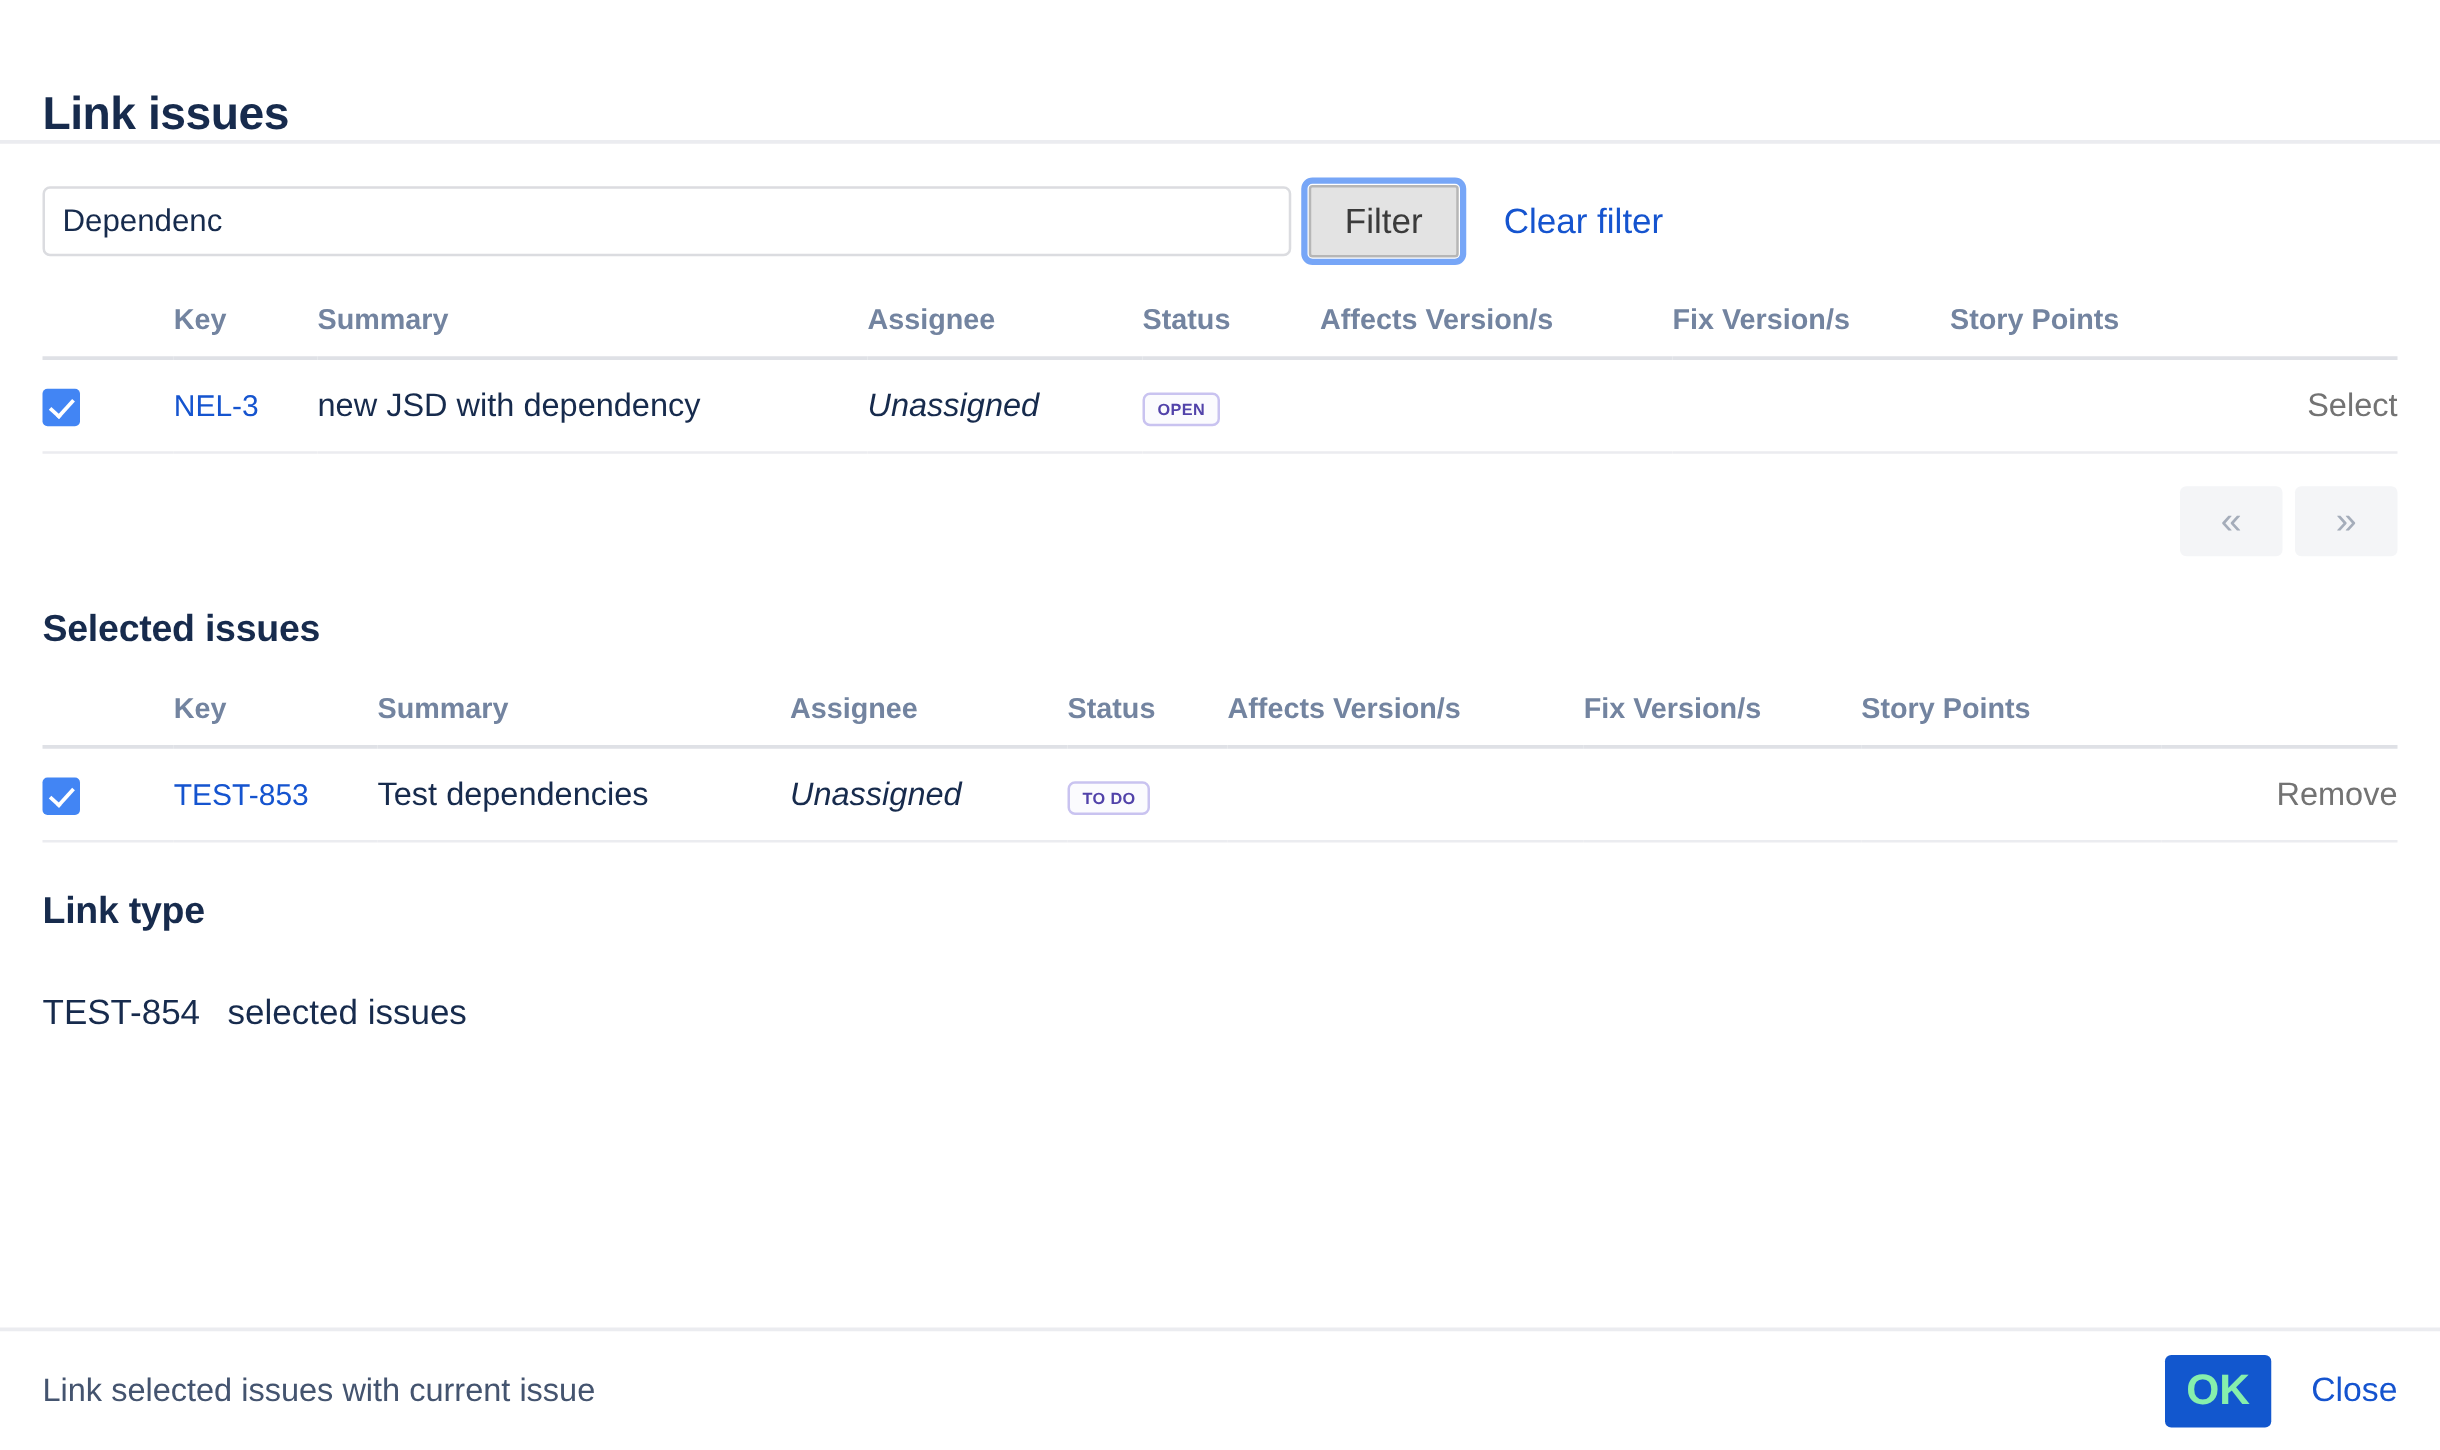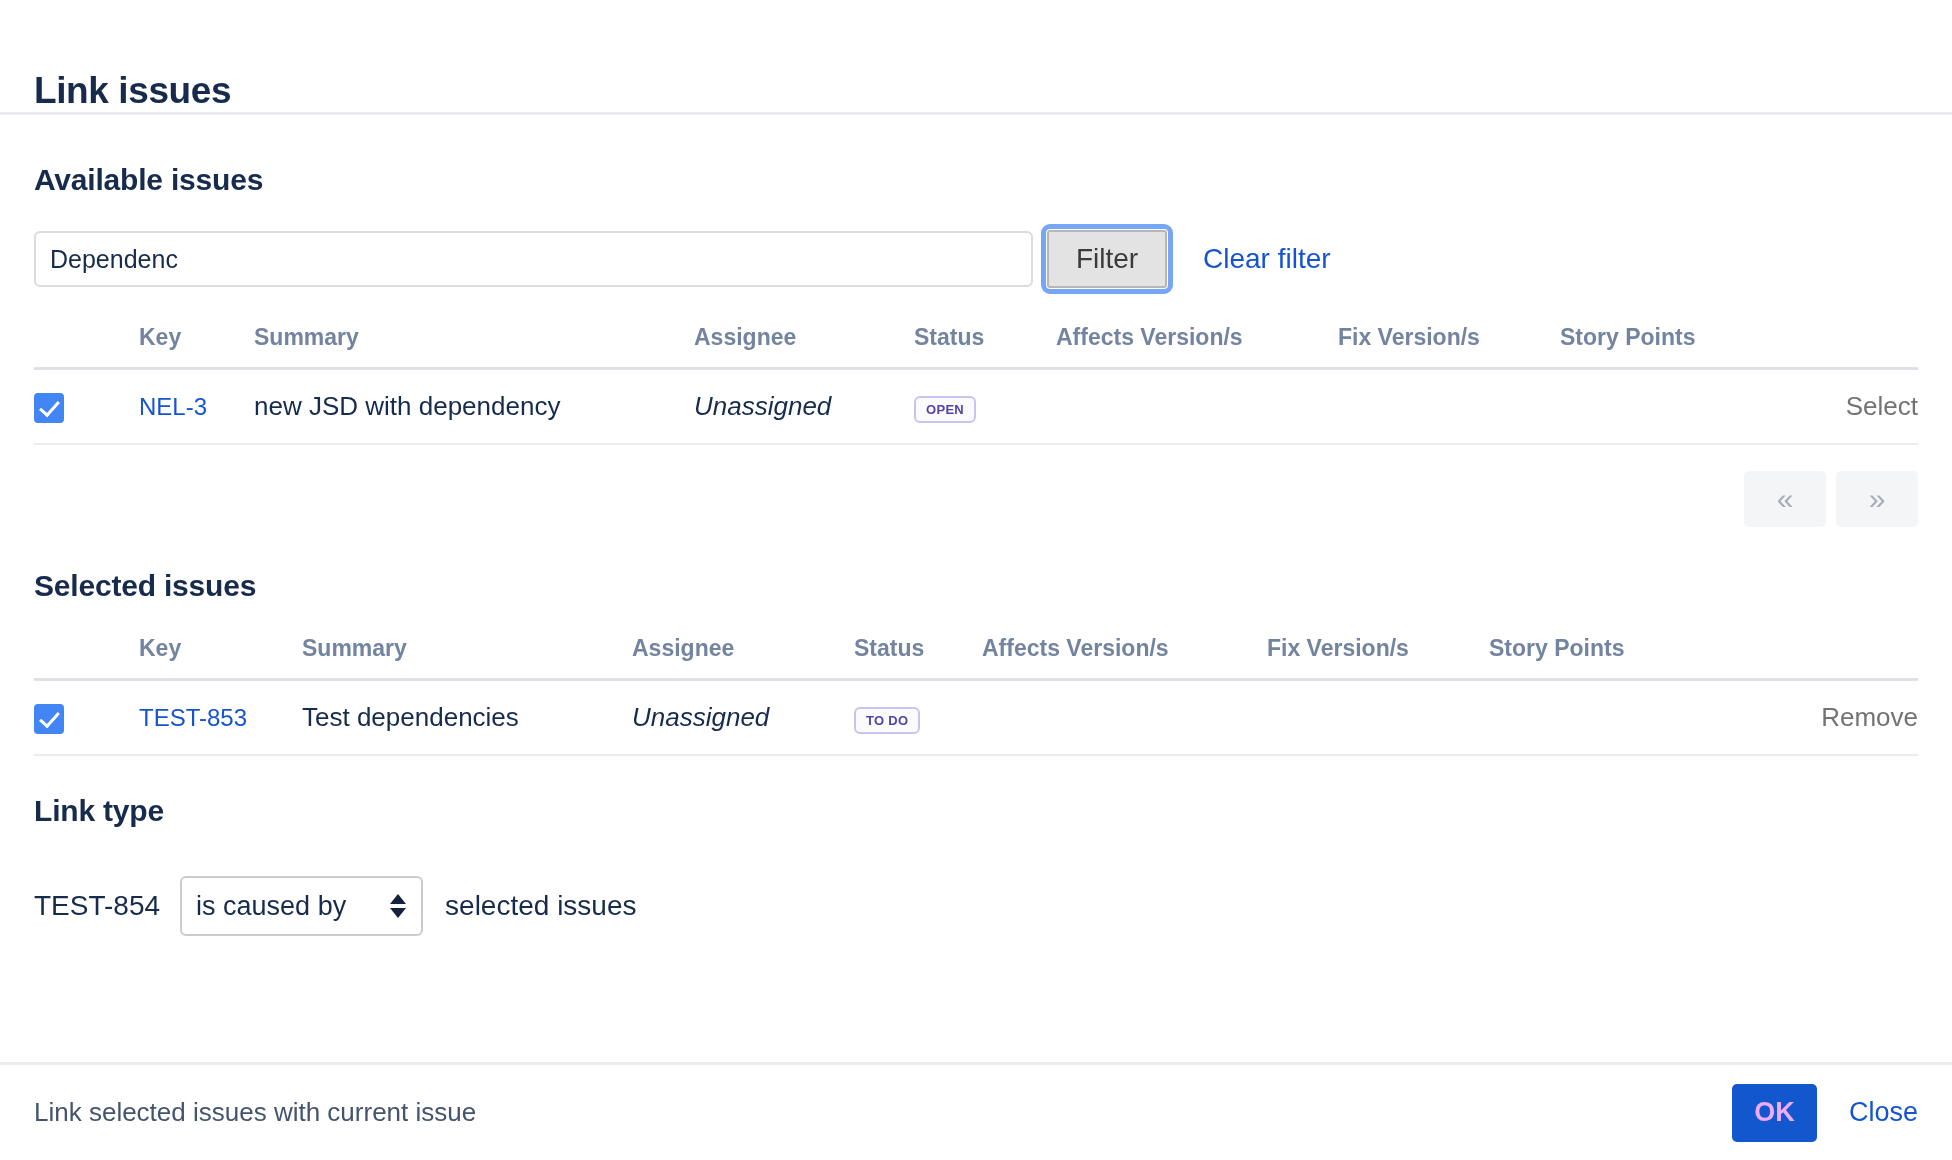--- a/index.html
+++ b/index.html
@@ -301,25 +301,25 @@
     font-size: 26px;
     color: #44546f;
   }
   .footer-actions {
     margin-left: auto;
     display: flex;
     align-items: center;
   }
   .ok-btn {
     background: #1257ce;
-    color: #f0abfc;
+    color: #86efac;
     border: none;
     border-radius: 5px;
     font-family: "Liberation Sans", sans-serif;
-    font-size: 27px;
+    font-size: 34px;
     font-weight: 700;
     width: 85px;
     height: 58px;
     cursor: pointer;
   }
   .close-link {
     margin-left: 32px;
     font-size: 27px;
     color: #1554cf;
     text-decoration: none;
@@ -330,21 +330,20 @@
 <body>
 
 <div class="dialog">
 
   <div class="dialog-header">
     <h1 class="dialog-title">Link issues</h1>
   </div>
 
   <div class="dialog-body">
 
-    <h2 class="section-heading heading-available">Available issues</h2>
 
     <div class="filter-row">
       <input class="search-input" type="text" value="Dependenc" style="">
       <button class="filter-btn">Filter</button>
       <a class="clear-filter-link" href="#">Clear filter</a>
     </div>
 
     <table class="issue-table table-available">
       <colgroup>
         <col class="c-chk">
@@ -445,29 +444,20 @@
             <a class="action-link" href="#">Remove</a>
           </td>
         </tr>
       </tbody>
     </table>
 
     <h2 class="section-heading heading-linktype">Link type</h2>
 
     <div class="linktype-row">
       <span class="linktype-issuekey">TEST-854</span>
-      <span class="select-wrap">
-        <select class="linktype-select">
-          <option>is caused by</option>
-        </select>
-        <span class="select-arrows">
-          <span class="arrow-up"></span>
-          <span class="arrow-down"></span>
-        </span>
-      </span>
       <span class="linktype-suffix">selected issues</span>
     </div>
 
   </div>
 
   <div class="dialog-footer">
     <span class="footer-note">Link selected issues with current issue</span>
     <div class="footer-actions">
       <button class="ok-btn">OK</button>
       <a class="close-link" href="#">Close</a>

